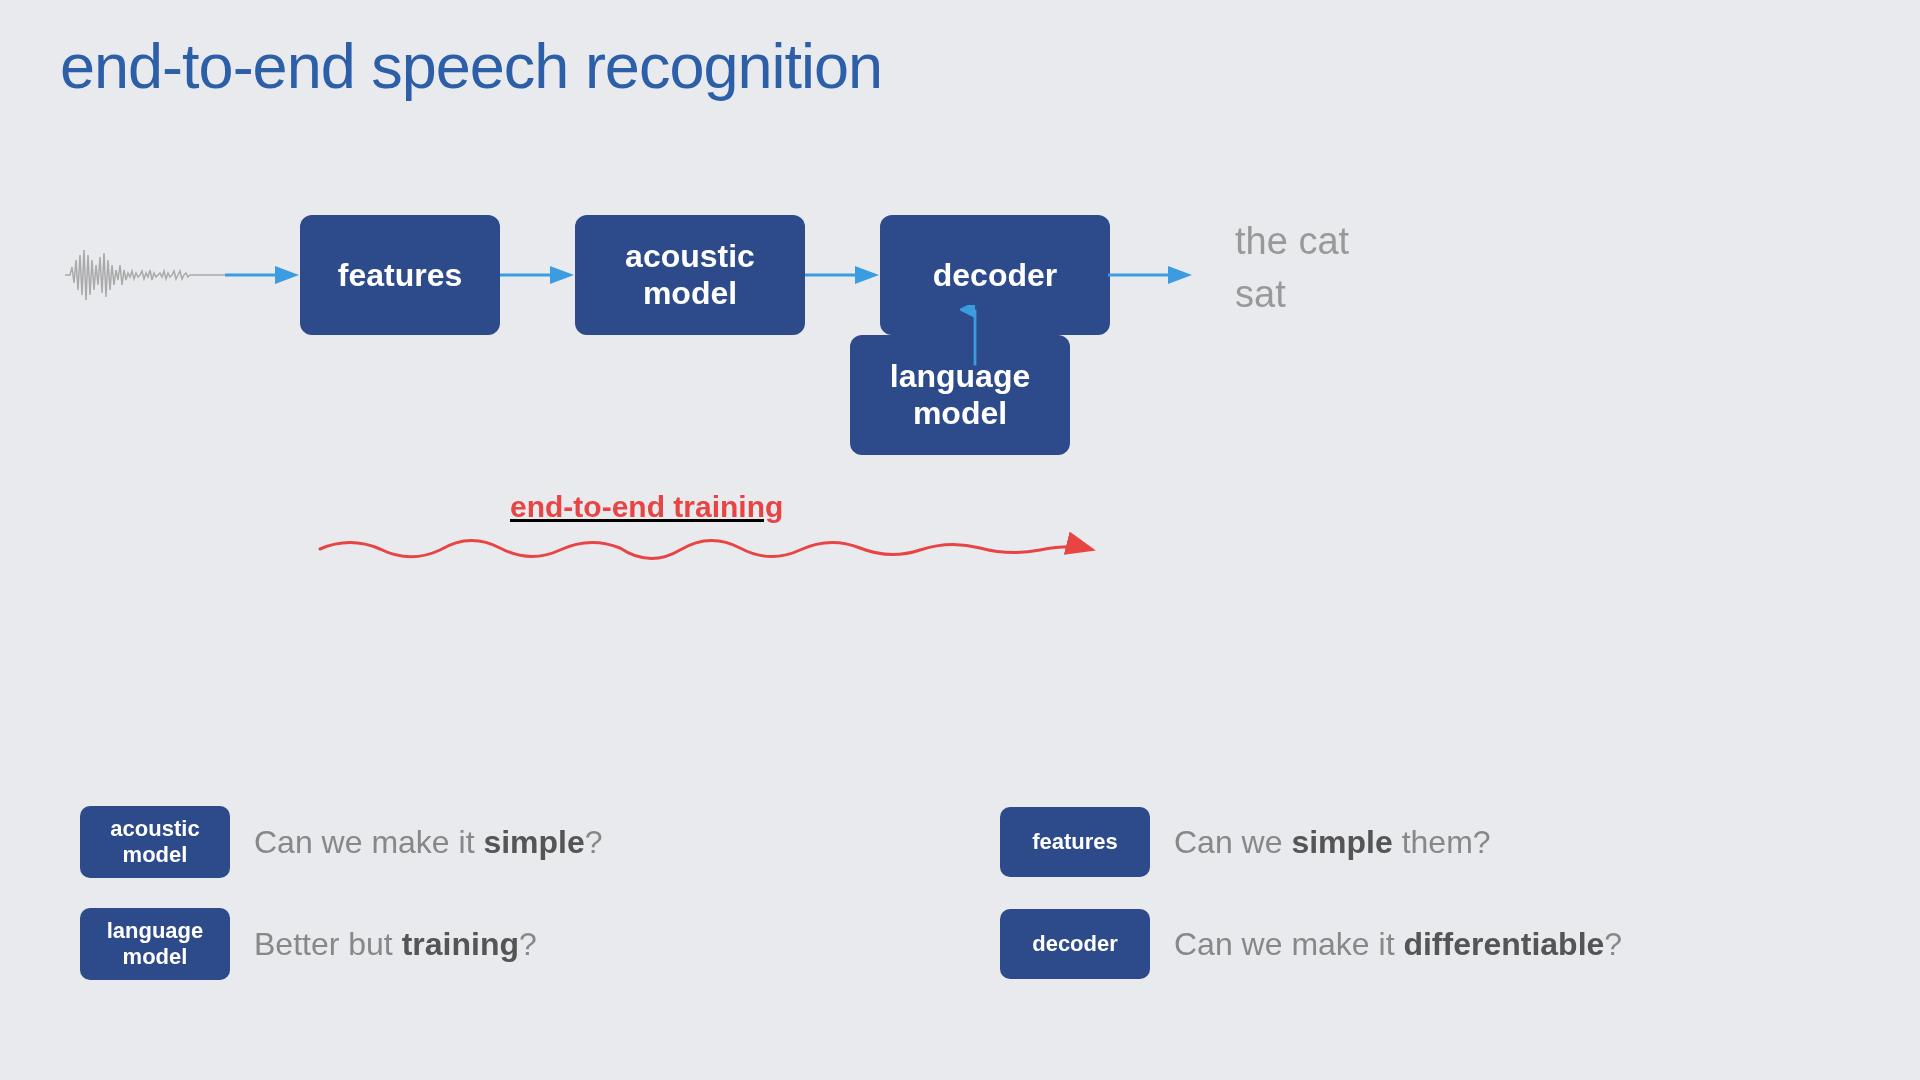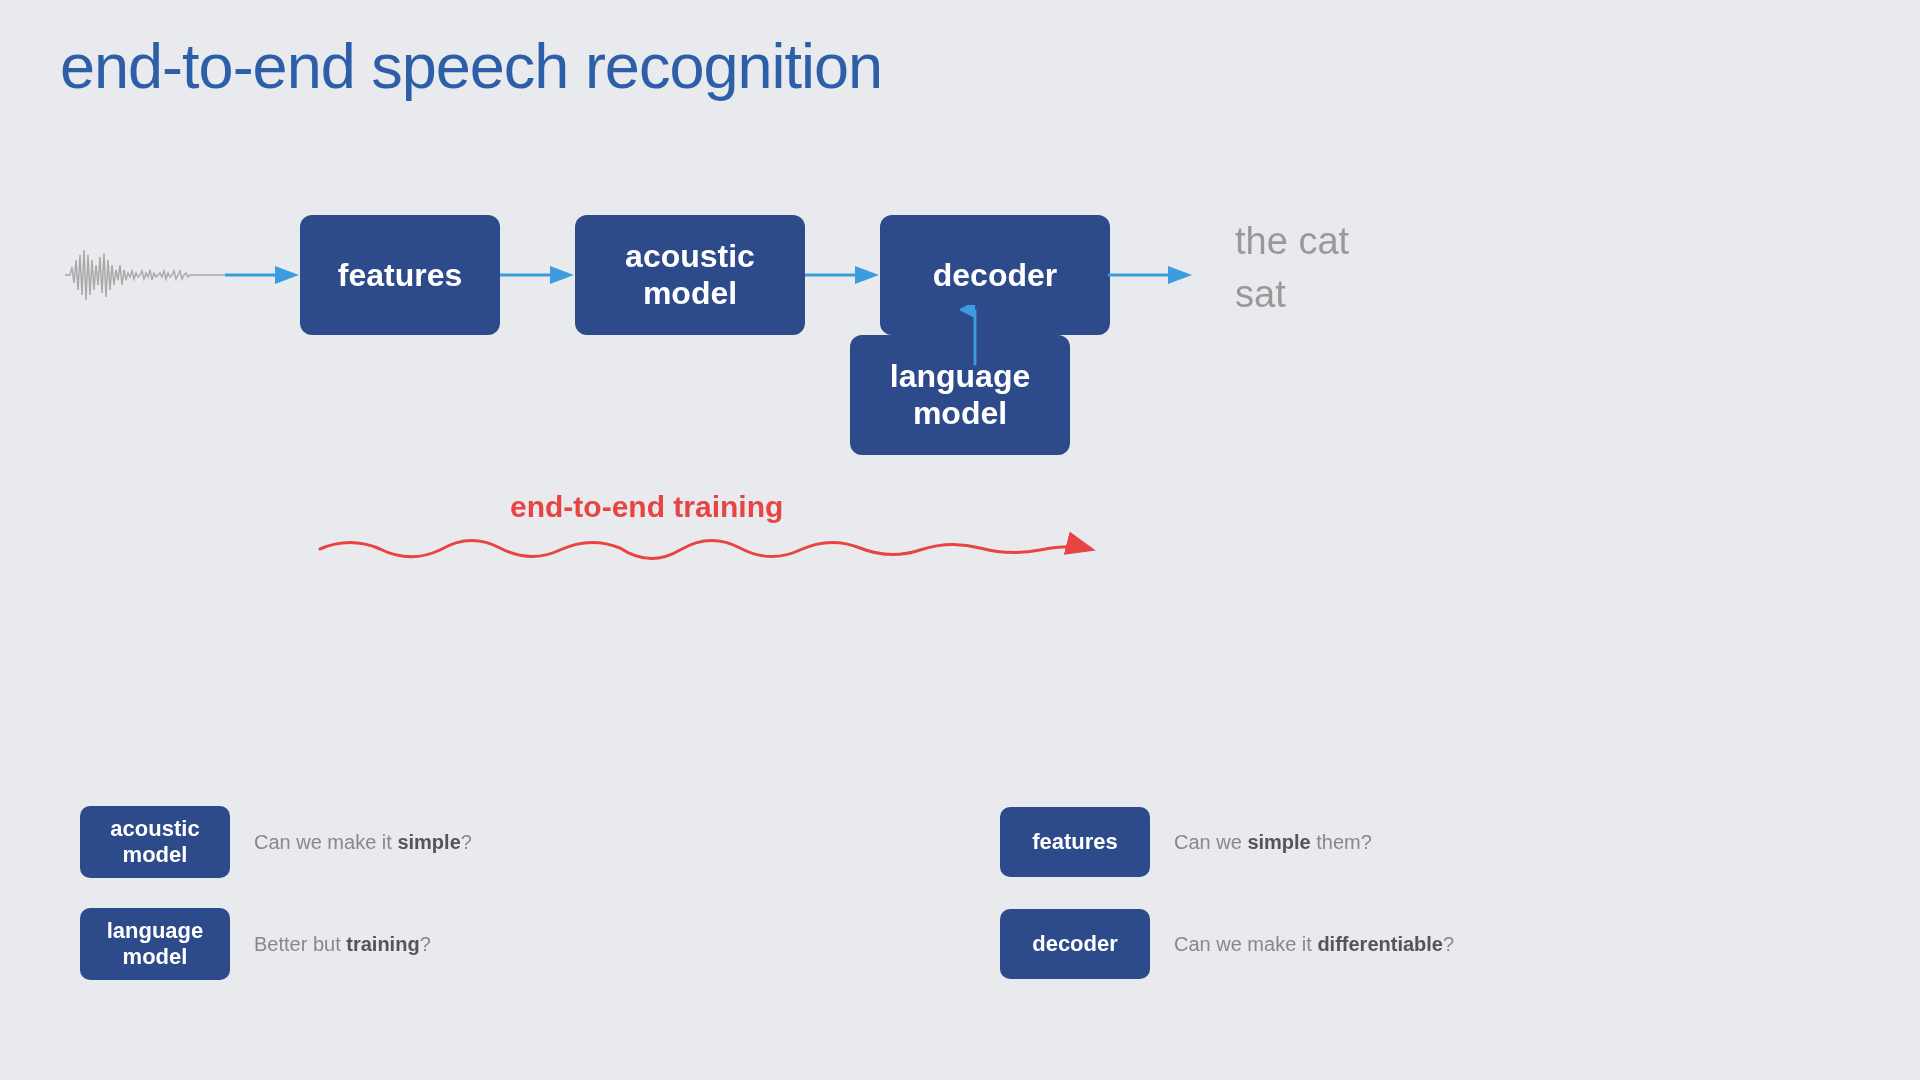--- a/index.html
+++ b/index.html
@@ -95,21 +95,21 @@
       font-size: 22px;
       font-weight: bold;
       flex-shrink: 0;
       padding: 10px 16px;
       min-width: 150px;
       min-height: 70px;
     }
 
     .bottom-text {
       color: #888;
-      font-size: 20px;
+      font-size: 32px;
     }
 
     .bottom-text strong {
       color: #555;
       font-weight: bold;
     }
 
     
     .pipeline-container {
       position: absolute;
@@ -224,21 +224,21 @@
 
 <svg class="vertical-arrow" viewBox="0 0 30 70" style="position:absolute; top:305px; left:960px; width:30px; height:65px;">
   <defs>
     <marker id="av1" markerWidth="8" markerHeight="8" refX="3" refY="6" orient="auto">
       <path d="M0,6 L6,6 L3,0 z" fill="#3b9de0"></path>
     </marker>
   </defs>
   <line x1="15" y1="65" x2="15" y2="5" stroke="#3b9de0" stroke-width="3" marker-end="url(#av1)"></line>
 </svg>
 
-<div style="position:absolute; top:490px; left:310px;">
+<div style="position:absolute; top:490px; left:310px;text-decoration:underline;">
   <div class="training-label">end-to-end training</div>
   <svg width="800" height="35">
     <defs>
       <marker id="ar1" markerWidth="10" markerHeight="8" refX="2" refY="4" orient="auto">
         <path d="M10,0 L10,8 L0,4 z" fill="#e84444"></path>
       </marker>
     </defs>
 
     <path d="M780,17 Q760,12 730,18 Q700,24 670,16 Q640,8 610,18 Q580,28 550,16 Q520,4 490,18 Q460,32 430,16 Q400,0 370,18 Q340,36 310,16 Q280,4 250,18 Q220,32 190,16 Q160,0 130,18 Q100,32 70,17 Q40,4 10,17" stroke="#e84444" stroke-width="3" fill="none" marker-start="url(#ar1)" stroke-linecap="round"></path>
   </svg>

